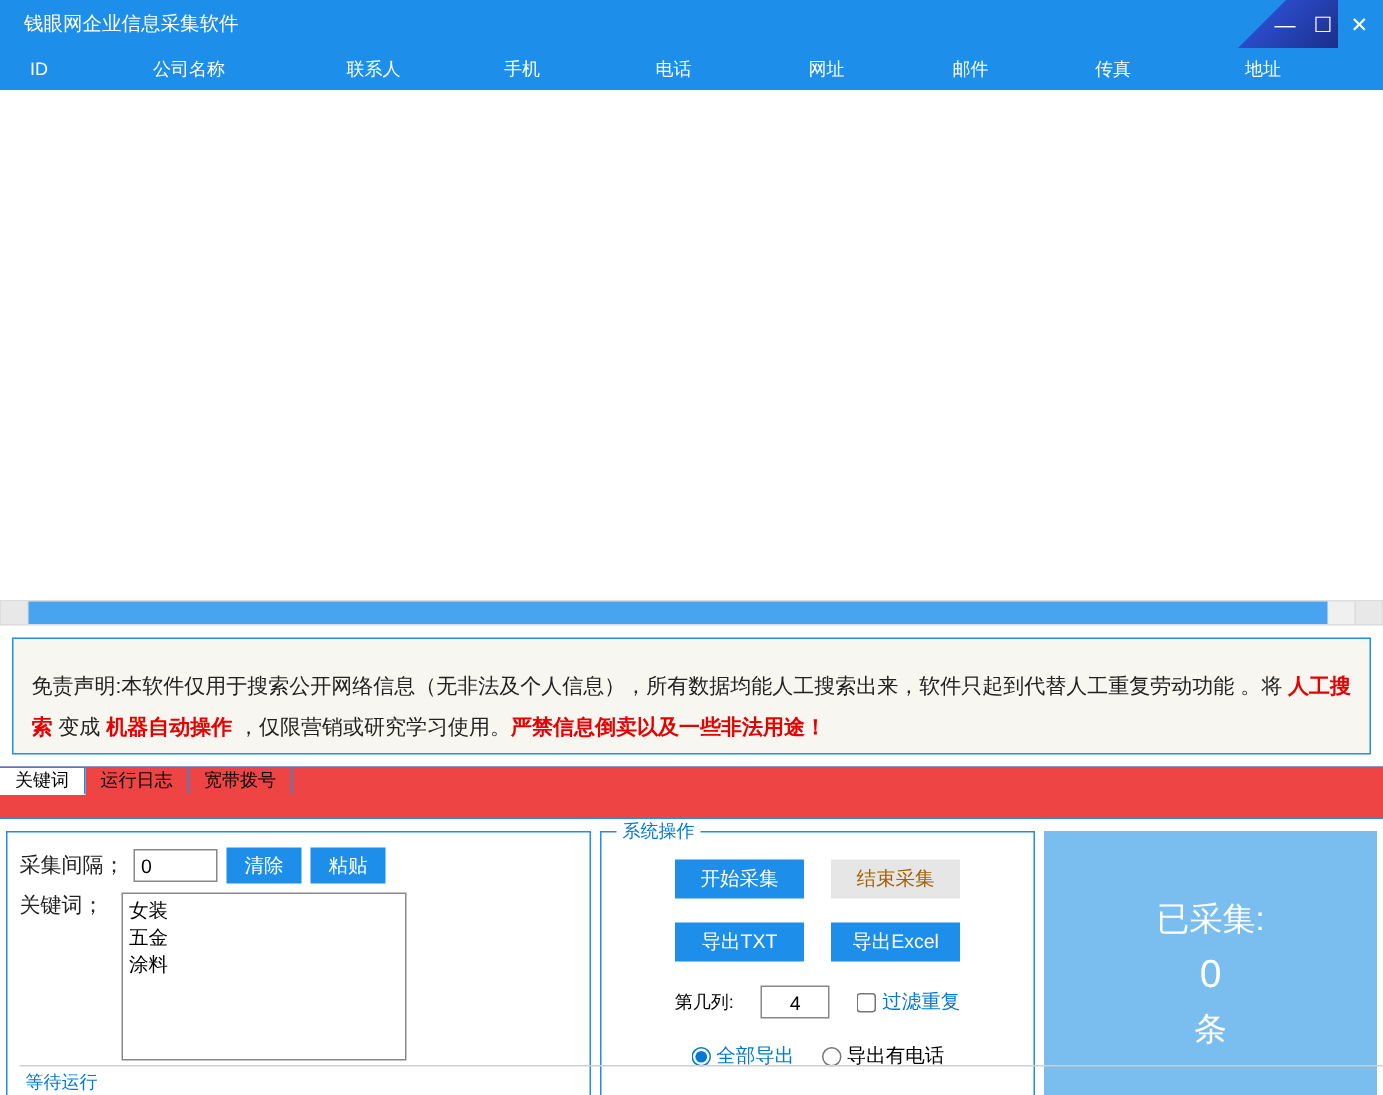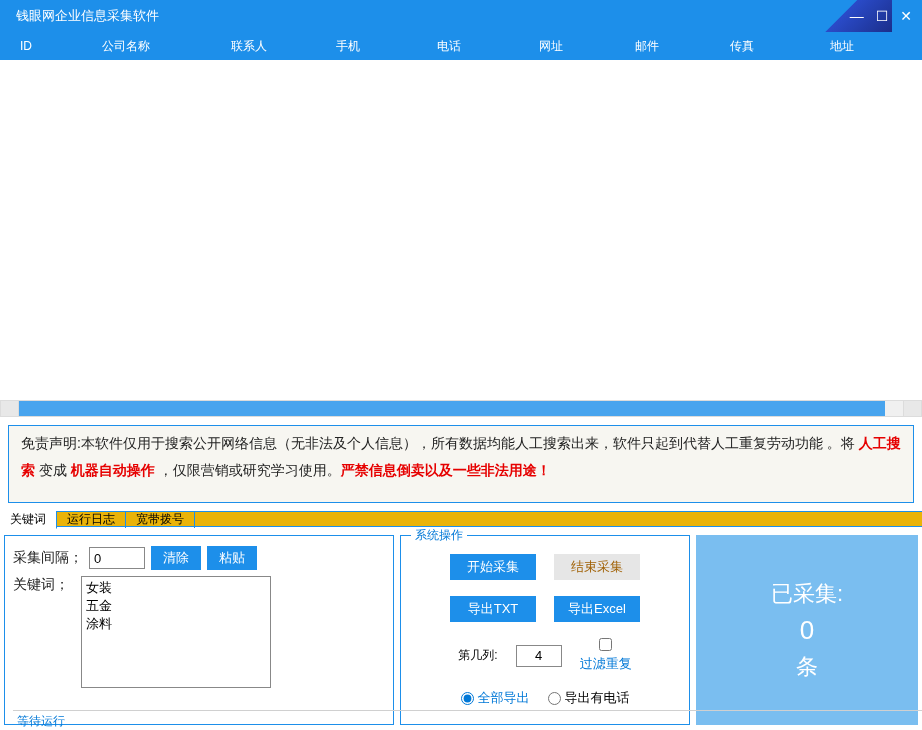--- a/index.html
+++ b/index.html
@@ -15,24 +15,24 @@
 .colheader .cell { text-align: center; }
 
 .gridarea { height: 340px; background: #fff; border-left: 0; border-right: 0; }
 
 .hscroll { height: 17px; background: #f0f0f0; display: flex; border: 1px solid #dcdcdc; }
 .hscroll .arrow { width: 18px; height: 100%; background: #e8e8e8; border-right: 1px solid #dcdcdc; }
 .hscroll .arrow.r { border-right: 0; border-left: 1px solid #dcdcdc; }
 .hscroll .track { flex: 1; position: relative; }
 .hscroll .thumb { position: absolute; left: 0; top: 0; bottom: 0; width: 98%; background: #48a4ee; }
 
-.disclaimer { margin: 8px; border: 1px solid #1d8fea; background: #f7f6f1; padding: 4px 12px; font-size: 14px; line-height: 1.9; color: #222; height: 78px; }
+.disclaimer { margin: 8px; border: 1px solid #1d8fea; background: #f7f6f1; padding: 18px 12px; font-size: 14px; line-height: 1.9; color: #222; height: 78px; }
 .disclaimer .red { color: #e60000; font-weight: bold; }
 
-.tabs { height: 16px; border-top: 1px solid #1d8fea; border-bottom: 1px solid #1d8fea; display: flex; align-items: center; background: #eab308; }
+.tabs { height: 35px; border-top: 1px solid #1d8fea; border-bottom: 1px solid #1d8fea; display: flex; align-items: flex-start; background: #ef4444; }
 .tab { padding: 0 10px; font-size: 12px; display: flex; align-items: center; border-right: 1px solid #1d8fea; cursor: pointer; }
 .tab.active { background: #fff; border-bottom: 1px solid #fff; margin-bottom: -1px; position: relative; }
 
 .lowerwrap { display: flex; padding: 8px 4px 4px 4px; gap: 6px; }
 
 .fieldset { border: 1px solid #1d8fea; padding: 10px 8px 8px 8px; position: relative; }
 .fieldset .legend { position: absolute; top: -9px; left: 10px; background: #fff; padding: 0 4px; color: #0078d7; font-size: 12px; }
 
 .kwbox { width: 390px; height: 190px; }
 .row { display: flex; align-items: center; gap: 6px; margin-bottom: 6px; }
@@ -44,21 +44,21 @@
 .btn.sm { height: 24px; padding: 0 12px; }
 .btn.disabled { background: #e6e6e6; color: #a16207; cursor: default; }
 
 .sysbox { width: 290px; height: 190px; }
 .sysgrid { display: flex; flex-direction: column; gap: 16px; align-items: center; padding-top: 8px; }
 .sysrow { display: flex; gap: 18px; align-items: center; }
 .numin { width: 46px; height: 22px; border: 1px solid #888; text-align: center; font-size: 13px; }
 .chk, .radio { display: inline-flex; align-items: center; gap: 4px; font-size: 13px; cursor: pointer; }
 .radio input, .chk input { accent-color: #0078d7; }
 .blue { color: #0078d7; }
-.bluebox { color: #0078d7; flex-direction: column; }
+.bluebox { color: #0078d7; }
 
 .resultbox { flex: 1; background: #7abef0; color: #fff; display: flex; flex-direction: column; justify-content: center; align-items: center; font-size: 22px; gap: 6px; height: 190px; }
 .resultbox .big { font-size: 26px; }
 
 .status { position: absolute; bottom: 0; left: 13px; right: 0; height: 20px; border-top: 1px solid #d0d0d0; color: #0078d7; font-size: 12px; padding: 2px 4px; }
 </style>
 </head>
 <body>
 
 <div class="titlebar">

